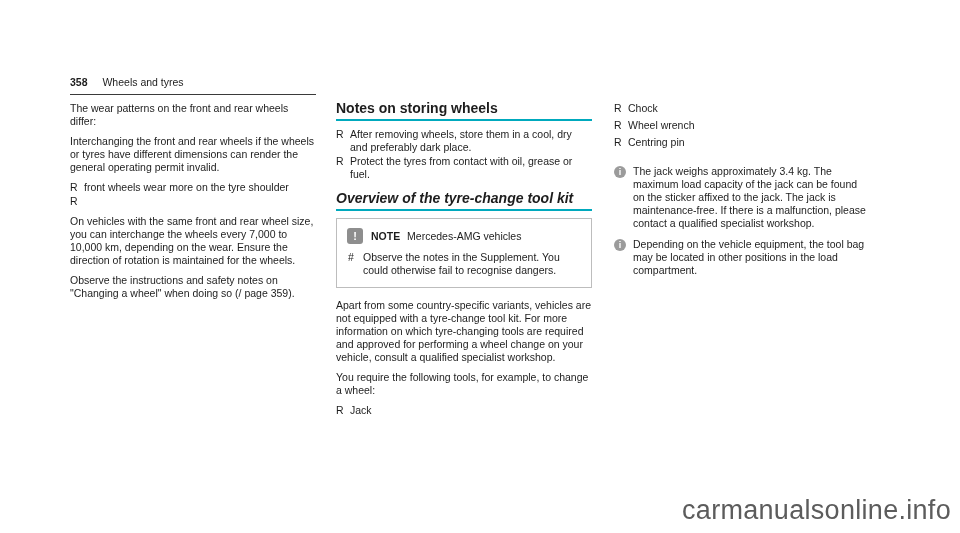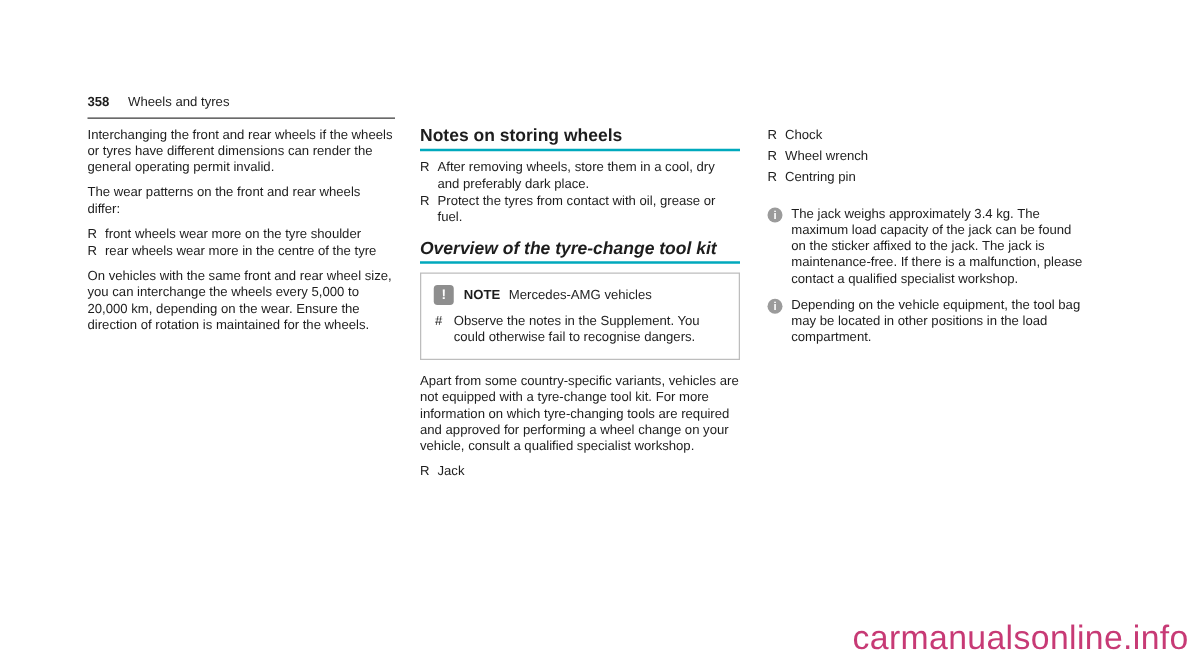--- a/index.html
+++ b/index.html
@@ -72,48 +72,48 @@
   .badge {
     display:inline-flex; width:12px; height:12px; border-radius:50%;
     background:var(--accent, #00a9bd); color:#fff;
     font-size:9px; font-weight:bold;
     align-items:center; justify-content:center;
     vertical-align:-2px; margin:0 2px;
   }
 
   .watermark {
     position:absolute; right:9px; bottom:7px;
-    font-size:27px; color:#be185d; opacity:.85;
+    font-size:27px; color:#404040; opacity:.85;
     letter-spacing:.3px;
   }
 </style>
 </head>
 <body>
 
 <div class="page">
 
   <header class="page-header">
     <span class="page-num">358</span>
     <span class="page-title">Wheels and tyres</span>
   </header>
 
   <section class="col col1">
+    <p class="para">The wear patterns on the front and rear wheels differ:</p>
     <p class="para">Interchanging the front and rear wheels if the wheels or tyres have different dimensions can render the general operating permit invalid.</p>
-    <p class="para">The wear patterns on the front and rear wheels differ:</p>
     <ul class="bullets">
       <li>
         <span class="marker">R</span>
         <span>front wheels wear more on the tyre shoulder</span>
       </li>
       <li>
         <span class="marker">R</span>
-        <span>rear wheels wear more in the centre of the tyre</span>
       </li>
     </ul>
-    <p class="para">On vehicles with the same front and rear wheel size, you can interchange the wheels every 5,000 to 20,000 km, depending on the wear. Ensure the direction of rotation is maintained for the wheels.</p>
+    <p class="para">On vehicles with the same front and rear wheel size, you can interchange the wheels every 7,000 to 10,000 km, depending on the wear. Ensure the direction of rotation is maintained for the wheels.</p>
+    <p class="para">Observe the instructions and safety notes on "Changing a wheel" when doing so (/ page 359).</p>
   </section>
 
   <section class="col col2">
     <h3 class="heading">Notes on storing wheels</h3>
     <ul class="bullets">
       <li>
         <span class="marker">R</span>
         <span>After removing wheels, store them in a cool, dry and preferably dark place.</span>
       </li>
       <li>
@@ -132,20 +132,21 @@
           <span>Mercedes-AMG vehicles</span>
         </span>
       </div>
       <div class="note-body">
         <span class="marker">#</span>
         <span>Observe the notes in the Supplement. You could otherwise fail to recognise dangers.</span>
       </div>
     </div>
 
     <p class="para">Apart from some country-specific variants, vehicles are not equipped with a tyre-change tool kit. For more information on which tyre-changing tools are required and approved for performing a wheel change on your vehicle, consult a qualified specialist workshop.</p>
+    <p class="para">You require the following tools, for example, to change a wheel:</p>
     <ul class="bullets">
       <li>
         <span class="marker">R</span>
         <span>Jack</span>
       </li>
     </ul>
   </section>
 
   <section class="col col3">
     <ul class="bullets">

